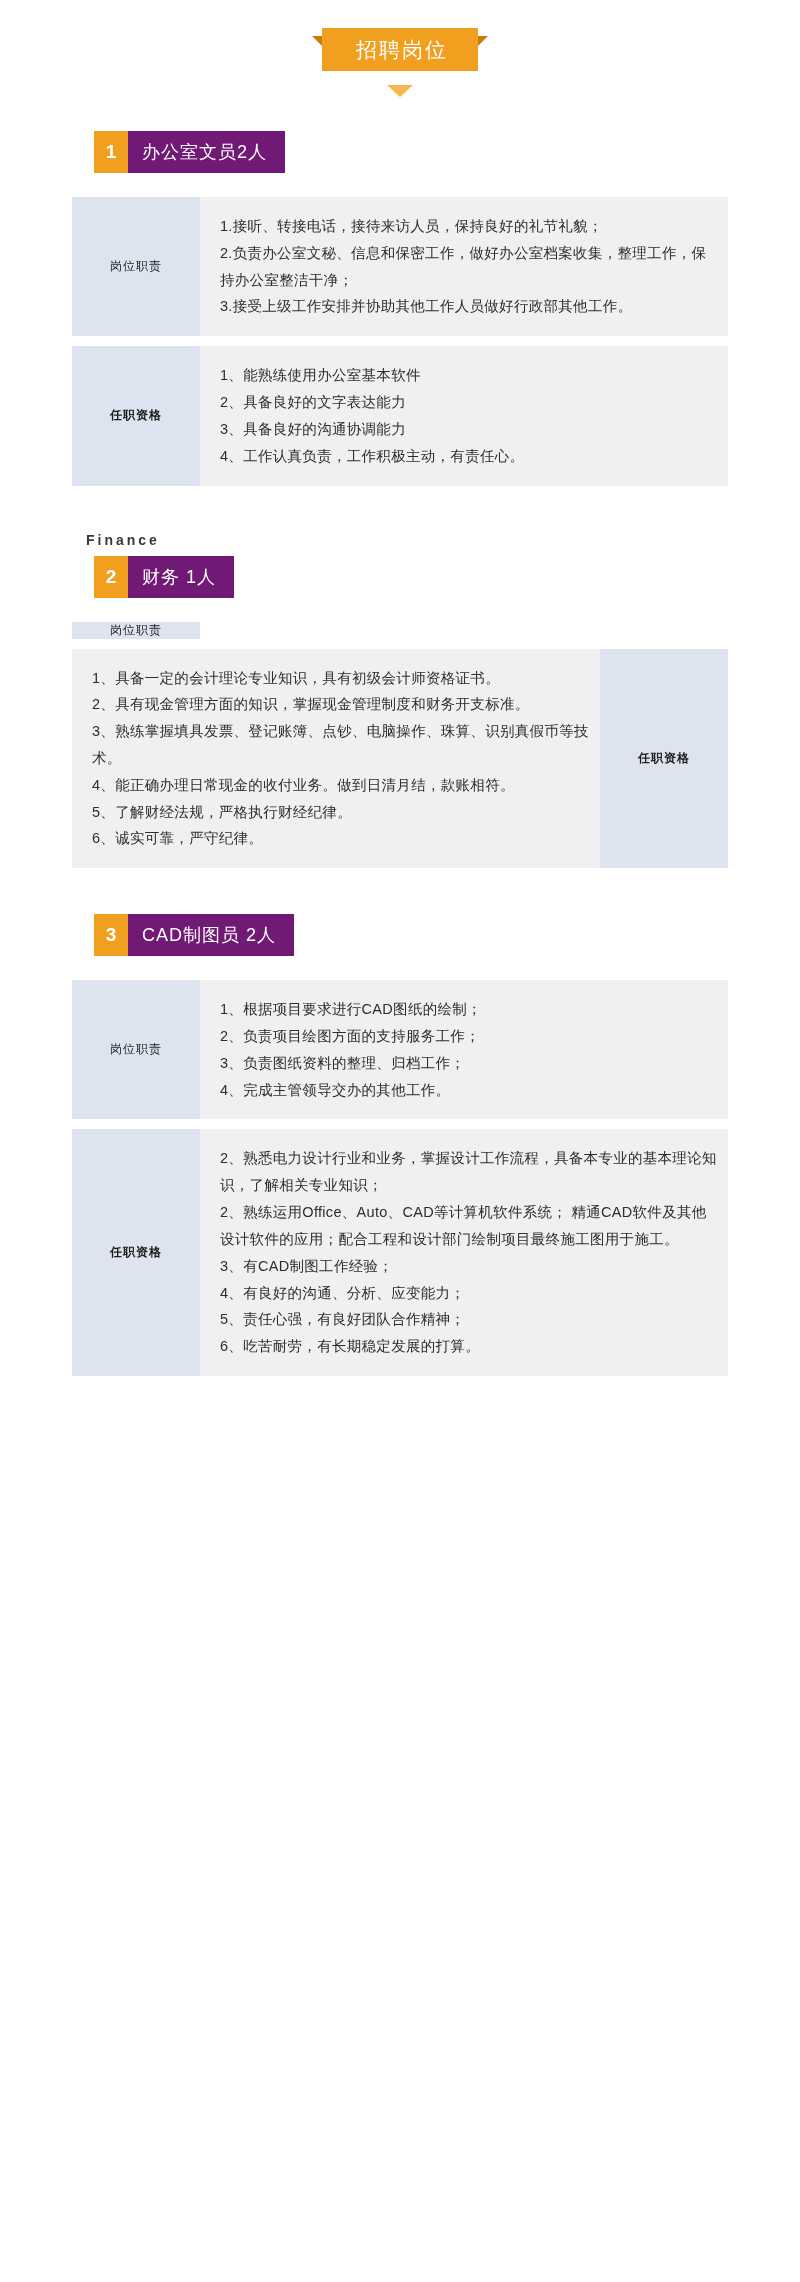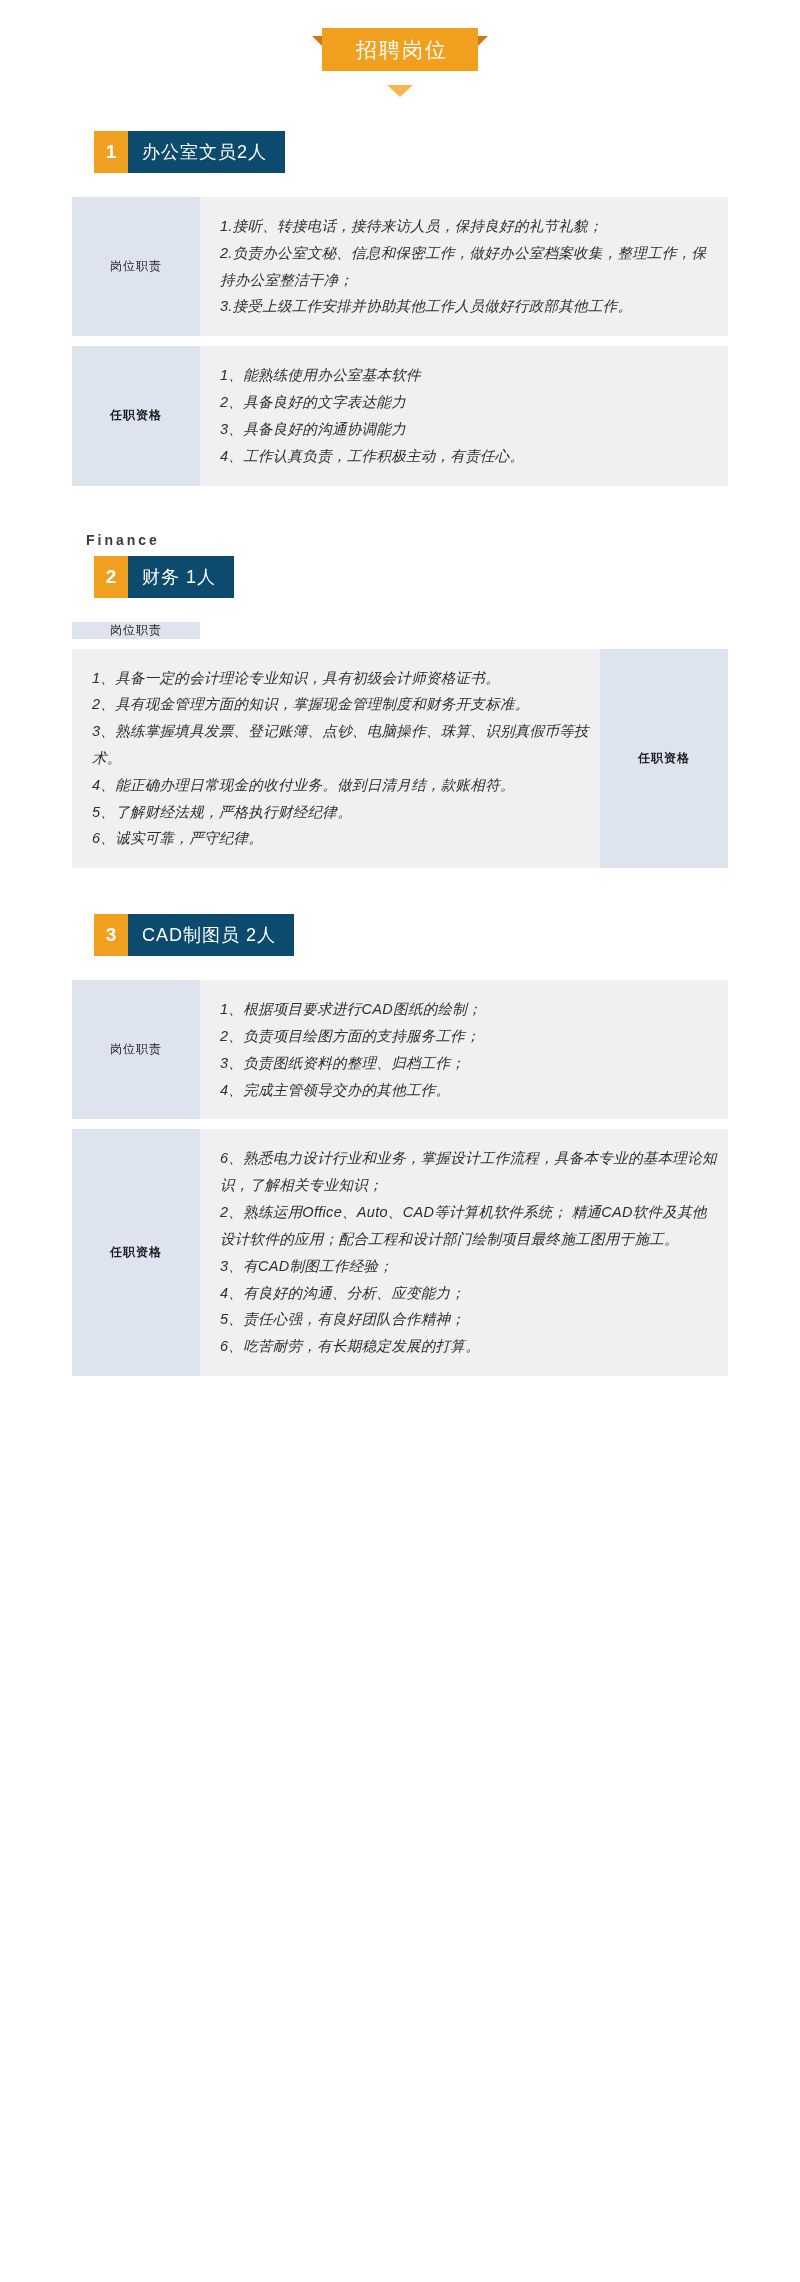--- a/index.html
+++ b/index.html
@@ -93,21 +93,21 @@
     background: #f0a01e;
     color: #ffffff;
     font-size: 19px;
     font-weight: bold;
     width: 34px;
     display: flex;
     align-items: center;
     justify-content: center;
   }
   .job-name {
-    background: #0c4a6e;
+    background: #701a75;
     color: #ffffff;
     font-size: 18px;
     letter-spacing: 1px;
     padding: 9px 18px 9px 14px;
     display: flex;
     align-items: center;
   }
 
   
   .tbl {
@@ -134,21 +134,20 @@
     text-align: center;
   }
   .cell-body {
     background: #f0f0f0;
     flex: 1;
     padding: 16px 10px 16px 20px;
     font-size: 14.5px;
     line-height: 1.85;
     color: #2d2d2d;
     letter-spacing: 0.3px;
-    font-style: italic;
   }
   .cell-body p {
     margin: 0;
   }
   .row.reverse .cell-label {
     order: 2;
   }
   .row.reverse .cell-body {
     order: 1;
   }
@@ -230,21 +229,21 @@
         <div class="cell-body">
           <p>1、根据项目要求进行CAD图纸的绘制；</p>
           <p>2、负责项目绘图方面的支持服务工作；</p>
           <p>3、负责图纸资料的整理、归档工作；</p>
           <p>4、完成主管领导交办的其他工作。</p>
         </div>
       </div>
       <div class="row">
         <div class="cell-label label-strong">任职资格</div>
         <div class="cell-body">
-          <p>6、熟悉电力设计行业和业务，掌握设计工作流程，具备本专业的基本理论知识，了解相关专业知识；</p>
+          <p>2、熟悉电力设计行业和业务，掌握设计工作流程，具备本专业的基本理论知识，了解相关专业知识；</p>
           <p>2、熟练运用Office、Auto、CAD等计算机软件系统； 精通CAD软件及其他设计软件的应用；配合工程和设计部门绘制项目最终施工图用于施工。</p>
           <p>3、有CAD制图工作经验；</p>
           <p>4、有良好的沟通、分析、应变能力；</p>
           <p>5、责任心强，有良好团队合作精神；</p>
           <p>6、吃苦耐劳，有长期稳定发展的打算。</p>
         </div>
       </div>
     </div>
   </div>
 

